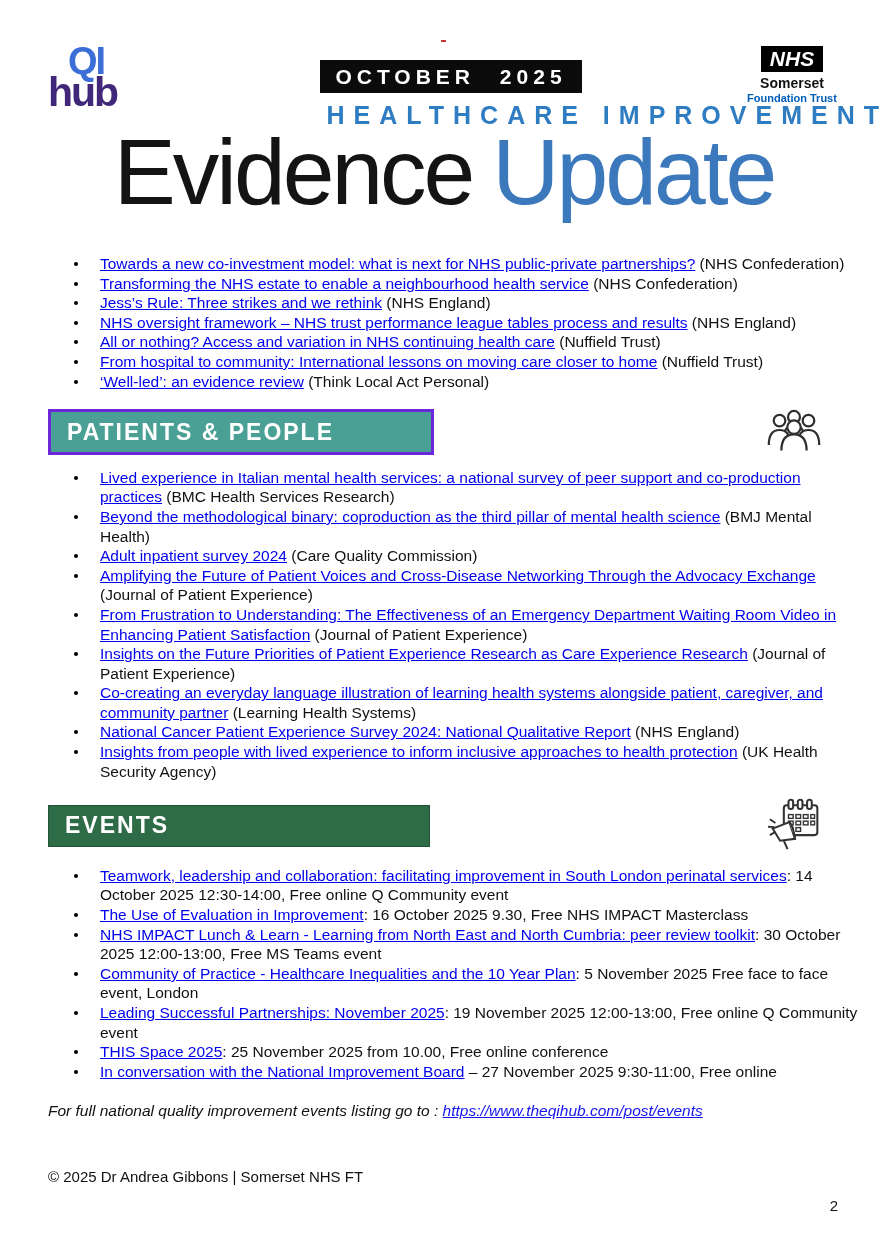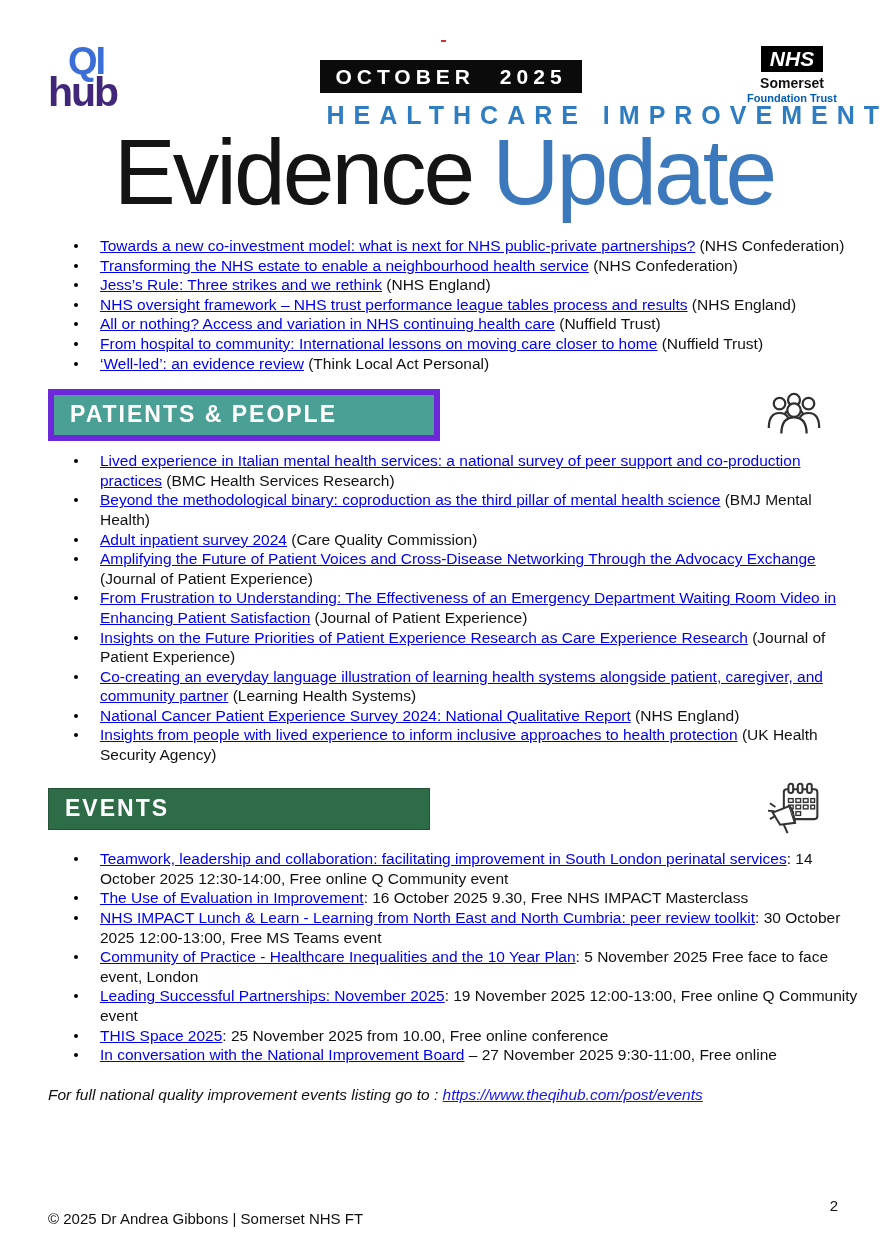--- a/index.html
+++ b/index.html
@@ -32,36 +32,36 @@
 
   
   .content{position:absolute;left:48px;top:230px;width:812px;font-size:15.5px;line-height:19.6px;}
   ul.link-list{list-style:none;margin:0;padding:0;}
   ul.link-list li{position:relative;padding-left:52px;}
   ul.link-list li::before{content:"";position:absolute;left:26px;top:8px;width:4px;height:4px;
         border-radius:50%;background:#000;}
   a.item-link{color:#0000EE;text-decoration:underline;}
   .item-rest{color:#111;}
 
-  #intro-list{margin-top:6px;}
+  #intro-list{margin-top:24px;}
   .banner-row{display:flex;justify-content:space-between;align-items:center;}
   .banner-row.patients{margin-top:16px;}
   .banner-row.events{margin-top:14px;}
   .banner{width:364px;height:40px;display:flex;align-items:center;padding-left:16px;}
-  .banner.teal{background:#4AA094;border:6px solid #6d28d9;}
+  .banner.teal{background:#4AA094;border:3px solid #6d28d9;}
   .banner.green{background:#2E6B47;border:1px solid #245239;}
   .banner h2{color:#fff;font-size:23px;font-weight:bold;letter-spacing:2px;margin:0;}
   .banner-icon{margin-right:38px;flex:0 0 auto;}
   #patients-list{margin-top:10px;}
   #events-list{margin-top:10px;}
 
   .footer-note{margin-top:20px;font-style:italic;font-size:15.5px;color:#111;}
   .footer-link{color:#1515EF;text-decoration:underline;font-style:italic;}
 
-  .copyright{position:absolute;left:48px;top:1210px;font-size:15px;color:#111;}
+  .copyright{position:absolute;left:48px;top:1168px;font-size:15px;color:#111;}
   .page-number{position:absolute;right:50px;top:1197px;font-size:15px;color:#111;}
 </style>
 </head>
 <body>
 
 <div class="page">
 
   <div class="qihub">
     <span class="qi-top">QI</span>
     <span class="qi-bottom">hub</span>

